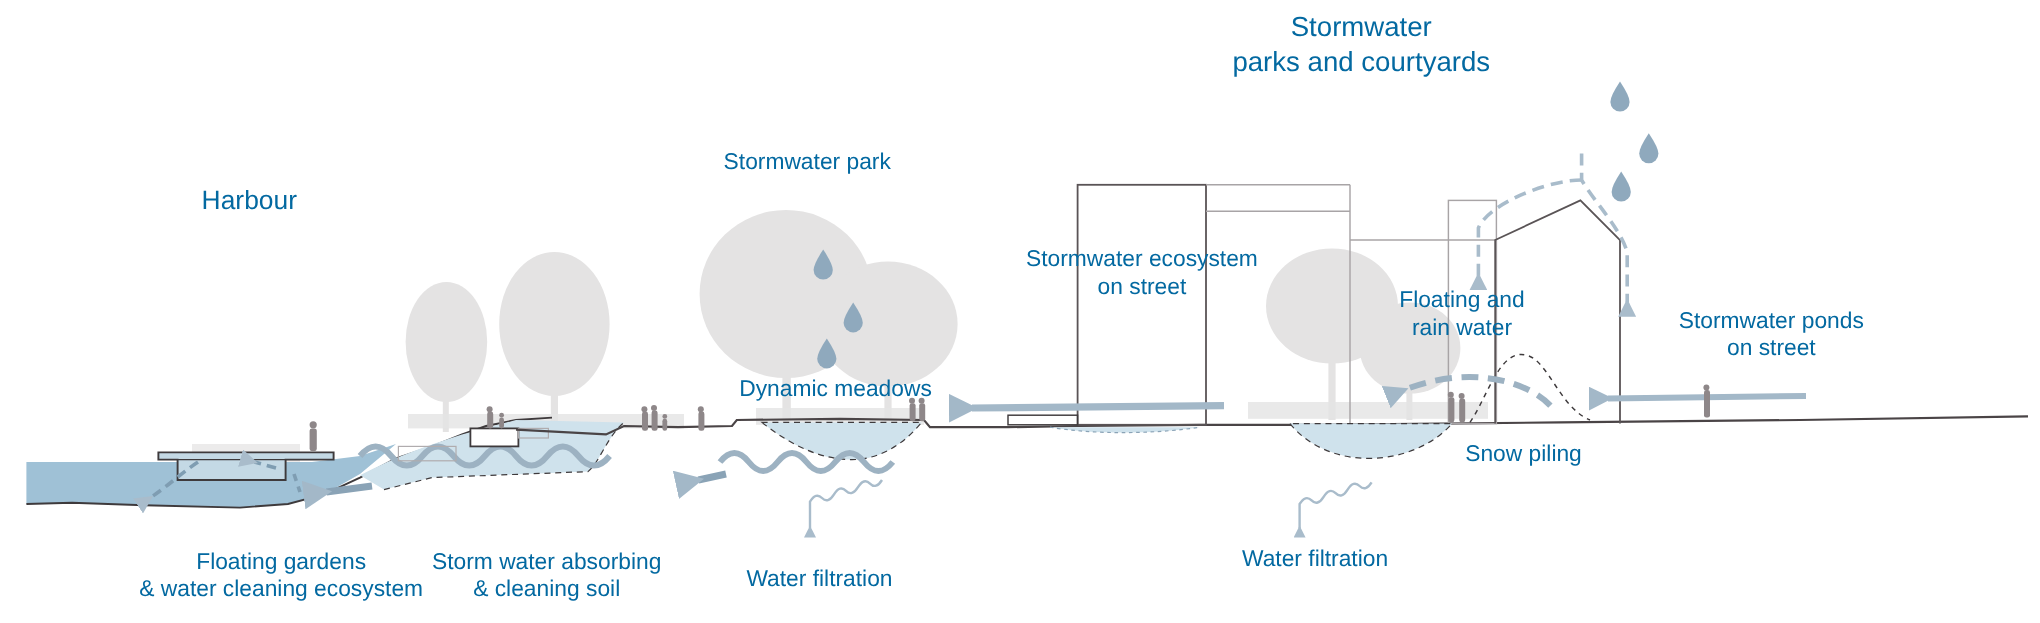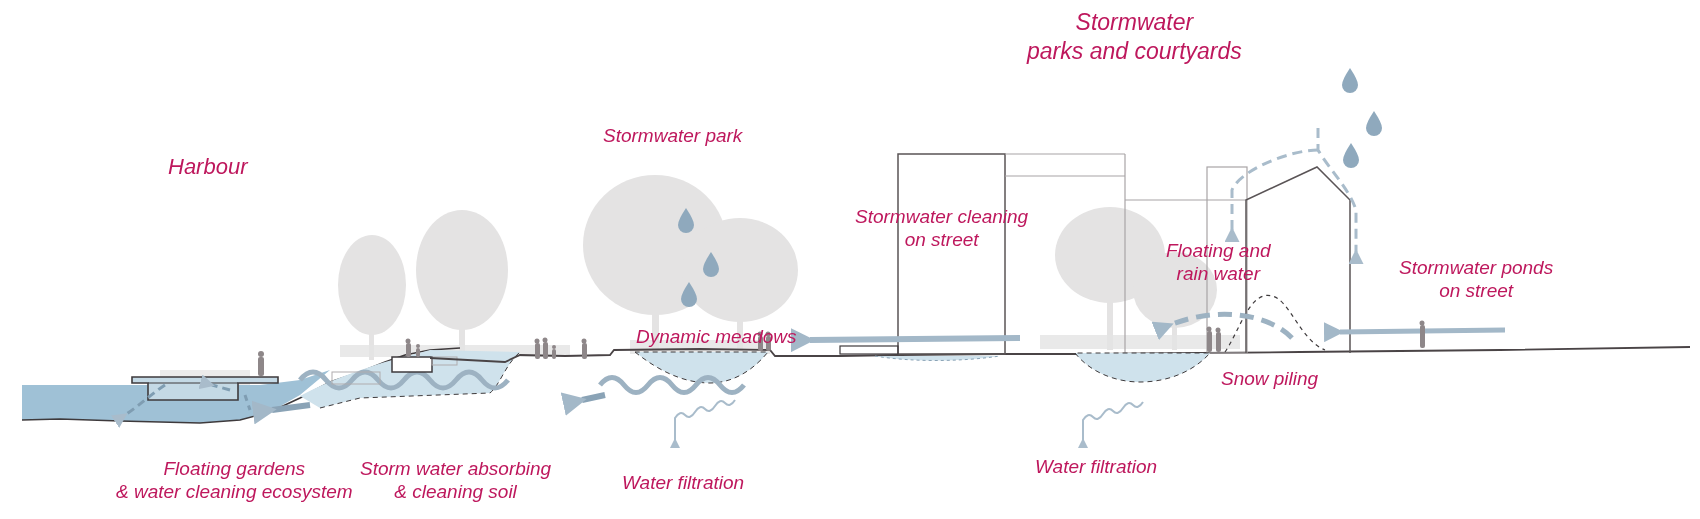--- a/index.html
+++ b/index.html
@@ -1,22 +1,21 @@
 <!DOCTYPE html>
 <html><head>
 <meta charset="utf-8">
 <style>
   html, body { margin: 0; padding: 0; background: #ffffff; }
   body { width: 1700px; height: 519px; overflow: hidden; position: relative; }
   #stage { position: absolute; left: 0; top: 0; width: 1700px; height: 519px; }
   .lbl {
     position: absolute;
     font-family: "Liberation Sans", sans-serif;
-    font-style: italic;
-    color: #be185d;
+    color: #0369a1;
     text-align: center;
     white-space: nowrap;
     line-height: 1.2;
   }
   .lbl .ln { display: block; }
   .s19 { font-size: 19px; }
   .s24 { font-size: 23px; line-height: 1.25; }
   .s22 { font-size: 22px; }
 </style>
 </head>
@@ -203,29 +202,29 @@
   </div>
 
   <div class="lbl s19" style="left:360px; top:458px;">
     <span class="ln">Storm water absorbing</span>
     <span class="ln">&amp; cleaning soil</span>
   </div>
 
   <div class="lbl s19" style="left:603px; top:125px;">
     <span class="ln">Stormwater park</span>
   </div>
-  <div class="lbl s19" style="left:616px; top:326px;margin-left:20px;">
+  <div class="lbl s19" style="left:616px; top:314px;">
     <span class="ln">Dynamic meadows</span>
   </div>
   <div class="lbl s19" style="left:622px; top:472px;">
     <span class="ln">Water filtration</span>
   </div>
 
   <div class="lbl s19" style="left:855px; top:206px;">
-    <span class="ln">Stormwater cleaning</span>
+    <span class="ln">Stormwater ecosystem</span>
     <span class="ln">on street</span>
   </div>
 
   <div class="lbl s24" style="left:1027px; top:8px;">
     <span class="ln">Stormwater</span>
     <span class="ln">parks and courtyards</span>
   </div>
   <div class="lbl s19" style="left:1166px; top:240px;">
     <span class="ln">Floating and</span>
     <span class="ln">rain water</span>

